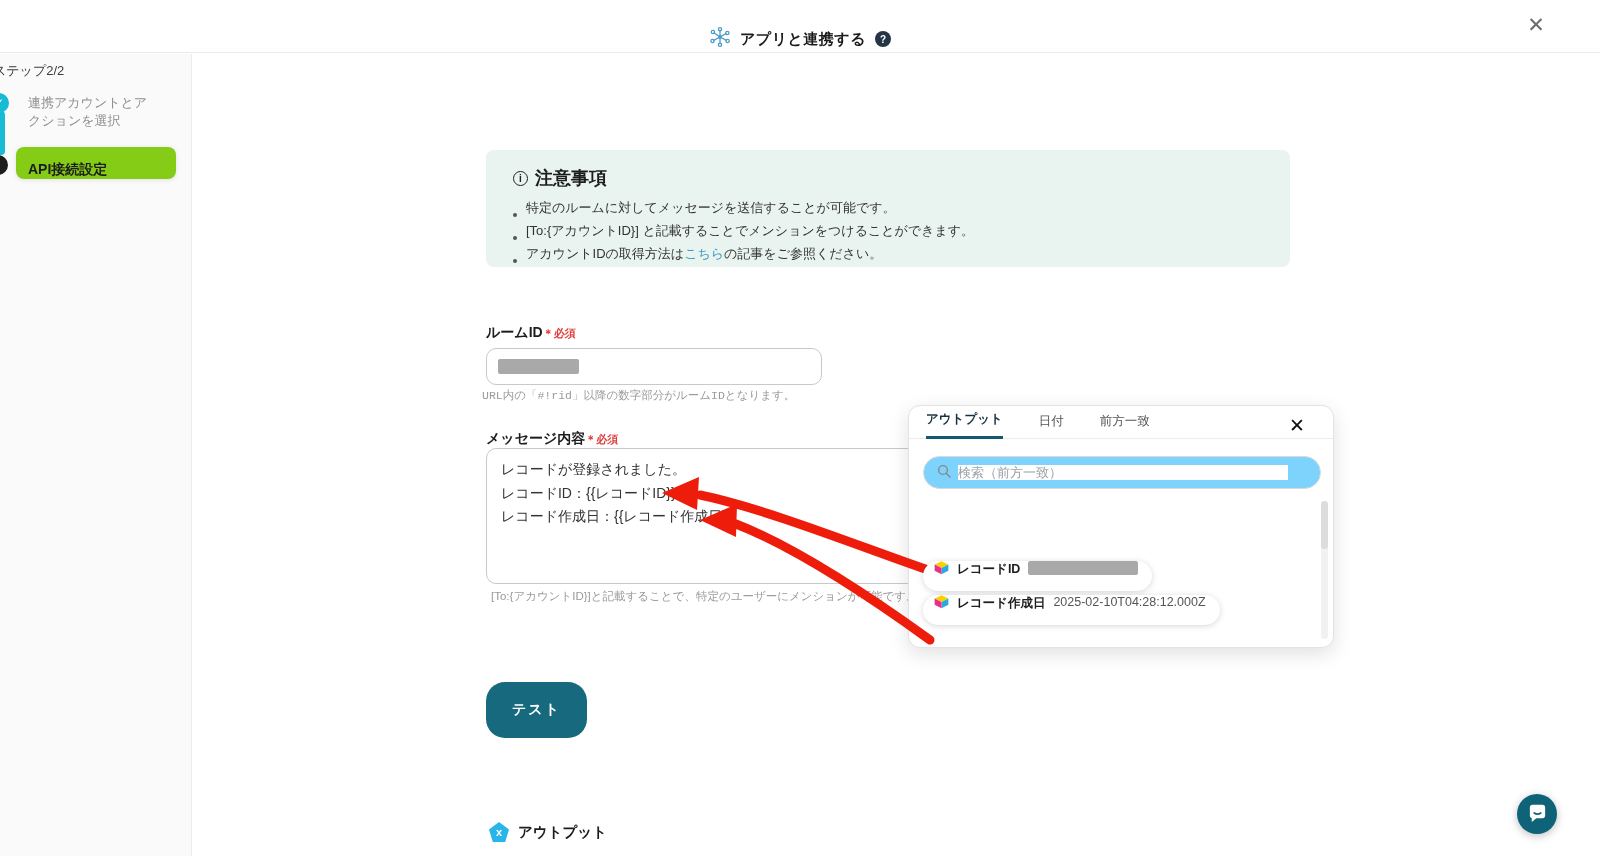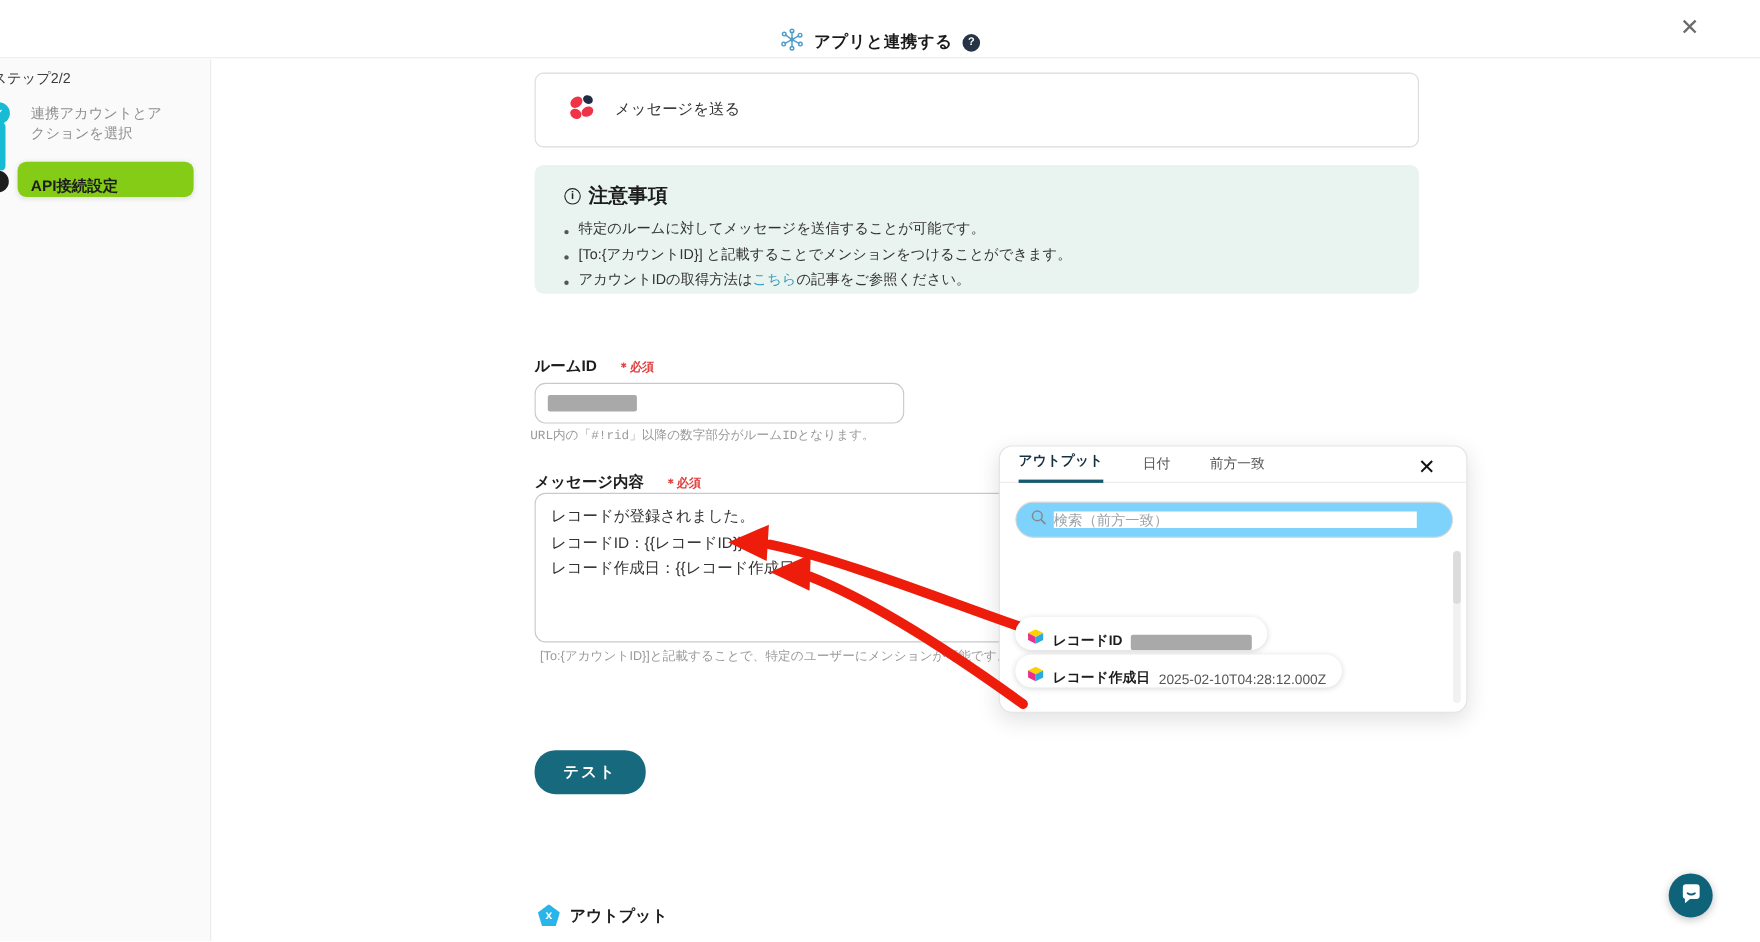--- a/index.html
+++ b/index.html
@@ -34,38 +34,38 @@
   .action-card { position:absolute; left:486px; top:66px; width:804px; height:68px; border:1px solid #dcdcdc;
                  border-radius:8px; background:#fff; display:flex; align-items:center; padding-left:26px; gap:14px; }
   .action-label { font-size:14px; color:#333; }
 
   .notes { position:absolute; left:486px; top:150px; width:804px; height:117px; background:#e9f4f1; border-radius:8px;
            padding:16px 0 0 27px; }
   .notes-title-row { display:flex; align-items:center; gap:7px; margin-bottom:9px; }
   .info-icon { width:15px; height:15px; border-radius:50%; border:1.4px solid #222; color:#222; font-size:10px;
                font-weight:bold; display:flex; align-items:center; justify-content:center; }
   .notes-title { font-size:18px; font-weight:bold; color:#1c1c1c; }
-  .note-li { display:flex; align-items:center; gap:9px; margin-bottom:5px; font-size:13px; color:#333; line-height:1.38; }
+  .note-li { display:flex; align-items:flex-end; gap:9px; margin-bottom:5px; font-size:13px; color:#333; line-height:1.38; }
   .note-dot { width:4px; height:4px; border-radius:50%; background:#555; margin-top:7px; flex:none; }
   .note-link { color:#3a9bc1; cursor:pointer; }
 
-  .field-label-row { position:absolute; display:flex; align-items:baseline; gap:19px; }
+  .field-label-row { position:absolute; display:flex; align-items:baseline; gap:0; }
   .field-label { font-size:14px; font-weight:bold; color:#1d1d1d; }
   .required { font-size:11px; font-weight:bold; color:#e03c3c; }
 
   .room-input { position:absolute; left:486px; top:348px; width:336px; height:37px; border:1px solid #c9c9c9;
                 border-radius:10px; background:#fff; display:flex; align-items:center; padding-left:11px; cursor:text; }
   .redact-bar { width:81px; height:15px; background:#a9a9a9; border-radius:2px; }
   .helper { position:absolute; font-size:11.5px; color:#9a9a9a; }
 
   .msg-textarea { position:absolute; left:486px; top:448px; width:804px; height:136px; border:1px solid #c9c9c9;
                   border-radius:10px; background:#fff; resize:none; padding:9px 14px; font-size:14px; color:#333;
                   line-height:23.5px; font-family:"Liberation Sans","DejaVu Sans",sans-serif; outline:none; }
 
-  .test-btn { position:absolute; left:486px; top:682px; width:101px; height:40px; border:none; border-radius:19px;
+  .test-btn { position:absolute; left:486px; top:682px; width:101px; height:56px; border:none; border-radius:19px;
               background:#17697e; color:#fff; font-size:14px; font-weight:bold; letter-spacing:2px; cursor:pointer; }
 
   .output-row { position:absolute; left:489px; top:822px; display:flex; align-items:center; gap:9px; }
   .output-badge { width:20px; height:20px; background:#29b5ea;
                   clip-path:polygon(50% 0, 100% 38%, 81% 100%, 19% 100%, 0 38%);
                   color:#fff; font-size:11px; font-weight:bold; display:flex; align-items:center; justify-content:center; }
   .output-label { font-size:14.5px; font-weight:bold; color:#1d1d1d; }
 
   
   .popup { position:absolute; left:908px; top:405px; width:426px; height:243px; background:#fff; border:1px solid #e3e3e3;
@@ -76,21 +76,21 @@
   .pp-close { position:absolute; right:26px; top:9px; width:20px; height:20px; font-size:19px; font-weight:bold;
               color:#111; display:flex; align-items:center; justify-content:center; cursor:pointer; }
   .pp-search { position:absolute; left:14px; top:50px; width:398px; height:33px; border:1px solid #d9d9d9;
                border-radius:17px; display:flex; align-items:center; padding-left:13px; gap:7px; background:#7dd3fc; }
   .pp-search input { border:none; outline:none; font-size:13px; color:#333; width:330px;
                      font-family:"Liberation Sans","DejaVu Sans",sans-serif; }
   .pp-search input::placeholder { color:#9aa2a8; }
   .pp-group { position:absolute; left:15px; top:113px; display:flex; align-items:center; gap:12px; z-index:25; }
   .pp-group-label { font-size:13.5px; font-weight:bold; color:#1d1d1d; }
   .chip { position:absolute; height:30px; background:#fff; border-radius:15px; box-shadow:0 1px 6px rgba(0,0,0,.16);
-          display:flex; align-items:flex-end; gap:8px; padding:0 14px 0 11px; z-index:30; cursor:pointer; }
+          display:flex; align-items:flex-start; gap:8px; padding:0 14px 0 11px; z-index:30; cursor:pointer; }
   .chip1 { left:14px; top:155px; }
   .chip2 { left:14px; top:189px; }
   .chip-label { font-size:12.5px; font-weight:bold; color:#1d1d1d; }
   .chip-redact { width:110px; height:14px; background:#a9a9a9; border-radius:2px; }
   .chip-value { font-size:12.5px; color:#555; }
   .pp-scroll-track { position:absolute; right:5px; top:95px; width:7px; height:138px; background:#f1f1f1; border-radius:4px; }
   .pp-scroll-thumb { position:absolute; right:5px; top:95px; width:7px; height:48px; background:#dcdcdc; border-radius:4px; cursor:grab; }
 
   
   .arrows-svg { position:absolute; left:0; top:0; width:1600px; height:856px; pointer-events:none; z-index:20; }
@@ -134,31 +134,20 @@
     <div class="step-counter">ステップ2/2</div>
     <div class="step1-icon">✓</div>
     <div class="step-line"></div>
     <div class="step2-icon"></div>
     <div class="step1-label">連携アカウントとアクションを選択</div>
     <div class="step2-card">
       <span class="step2-label">API接続設定</span>
     </div>
   </div>
 
-  <div class="action-card">
-    <span>
-      <svg width="32" height="30" viewBox="0 0 32 30">
-        <ellipse cx="11" cy="10" rx="6" ry="4.6" fill="#ef3447" transform="rotate(-38 11 10)"></ellipse>
-        <ellipse cx="21.5" cy="7.5" rx="4.6" ry="3.8" fill="#1f2c44" transform="rotate(28 21.5 7.5)"></ellipse>
-        <ellipse cx="10.5" cy="20.5" rx="5.4" ry="4.4" fill="#ef3447" transform="rotate(32 10.5 20.5)"></ellipse>
-        <ellipse cx="21" cy="18.5" rx="5.6" ry="4.4" fill="#ef3447" transform="rotate(-30 21 18.5)"></ellipse>
-      </svg>
-    </span>
-    <span class="action-label">メッセージを送る</span>
-  </div>
 
   <div class="notes">
     <div class="notes-title-row">
       <span class="info-icon">i</span>
       <span class="notes-title">注意事項</span>
     </div>
     <div class="note-li">
       <span class="note-dot"></span>
         <span>特定のルームに対してメッセージを送信することが可能です。</span>
     </div>

